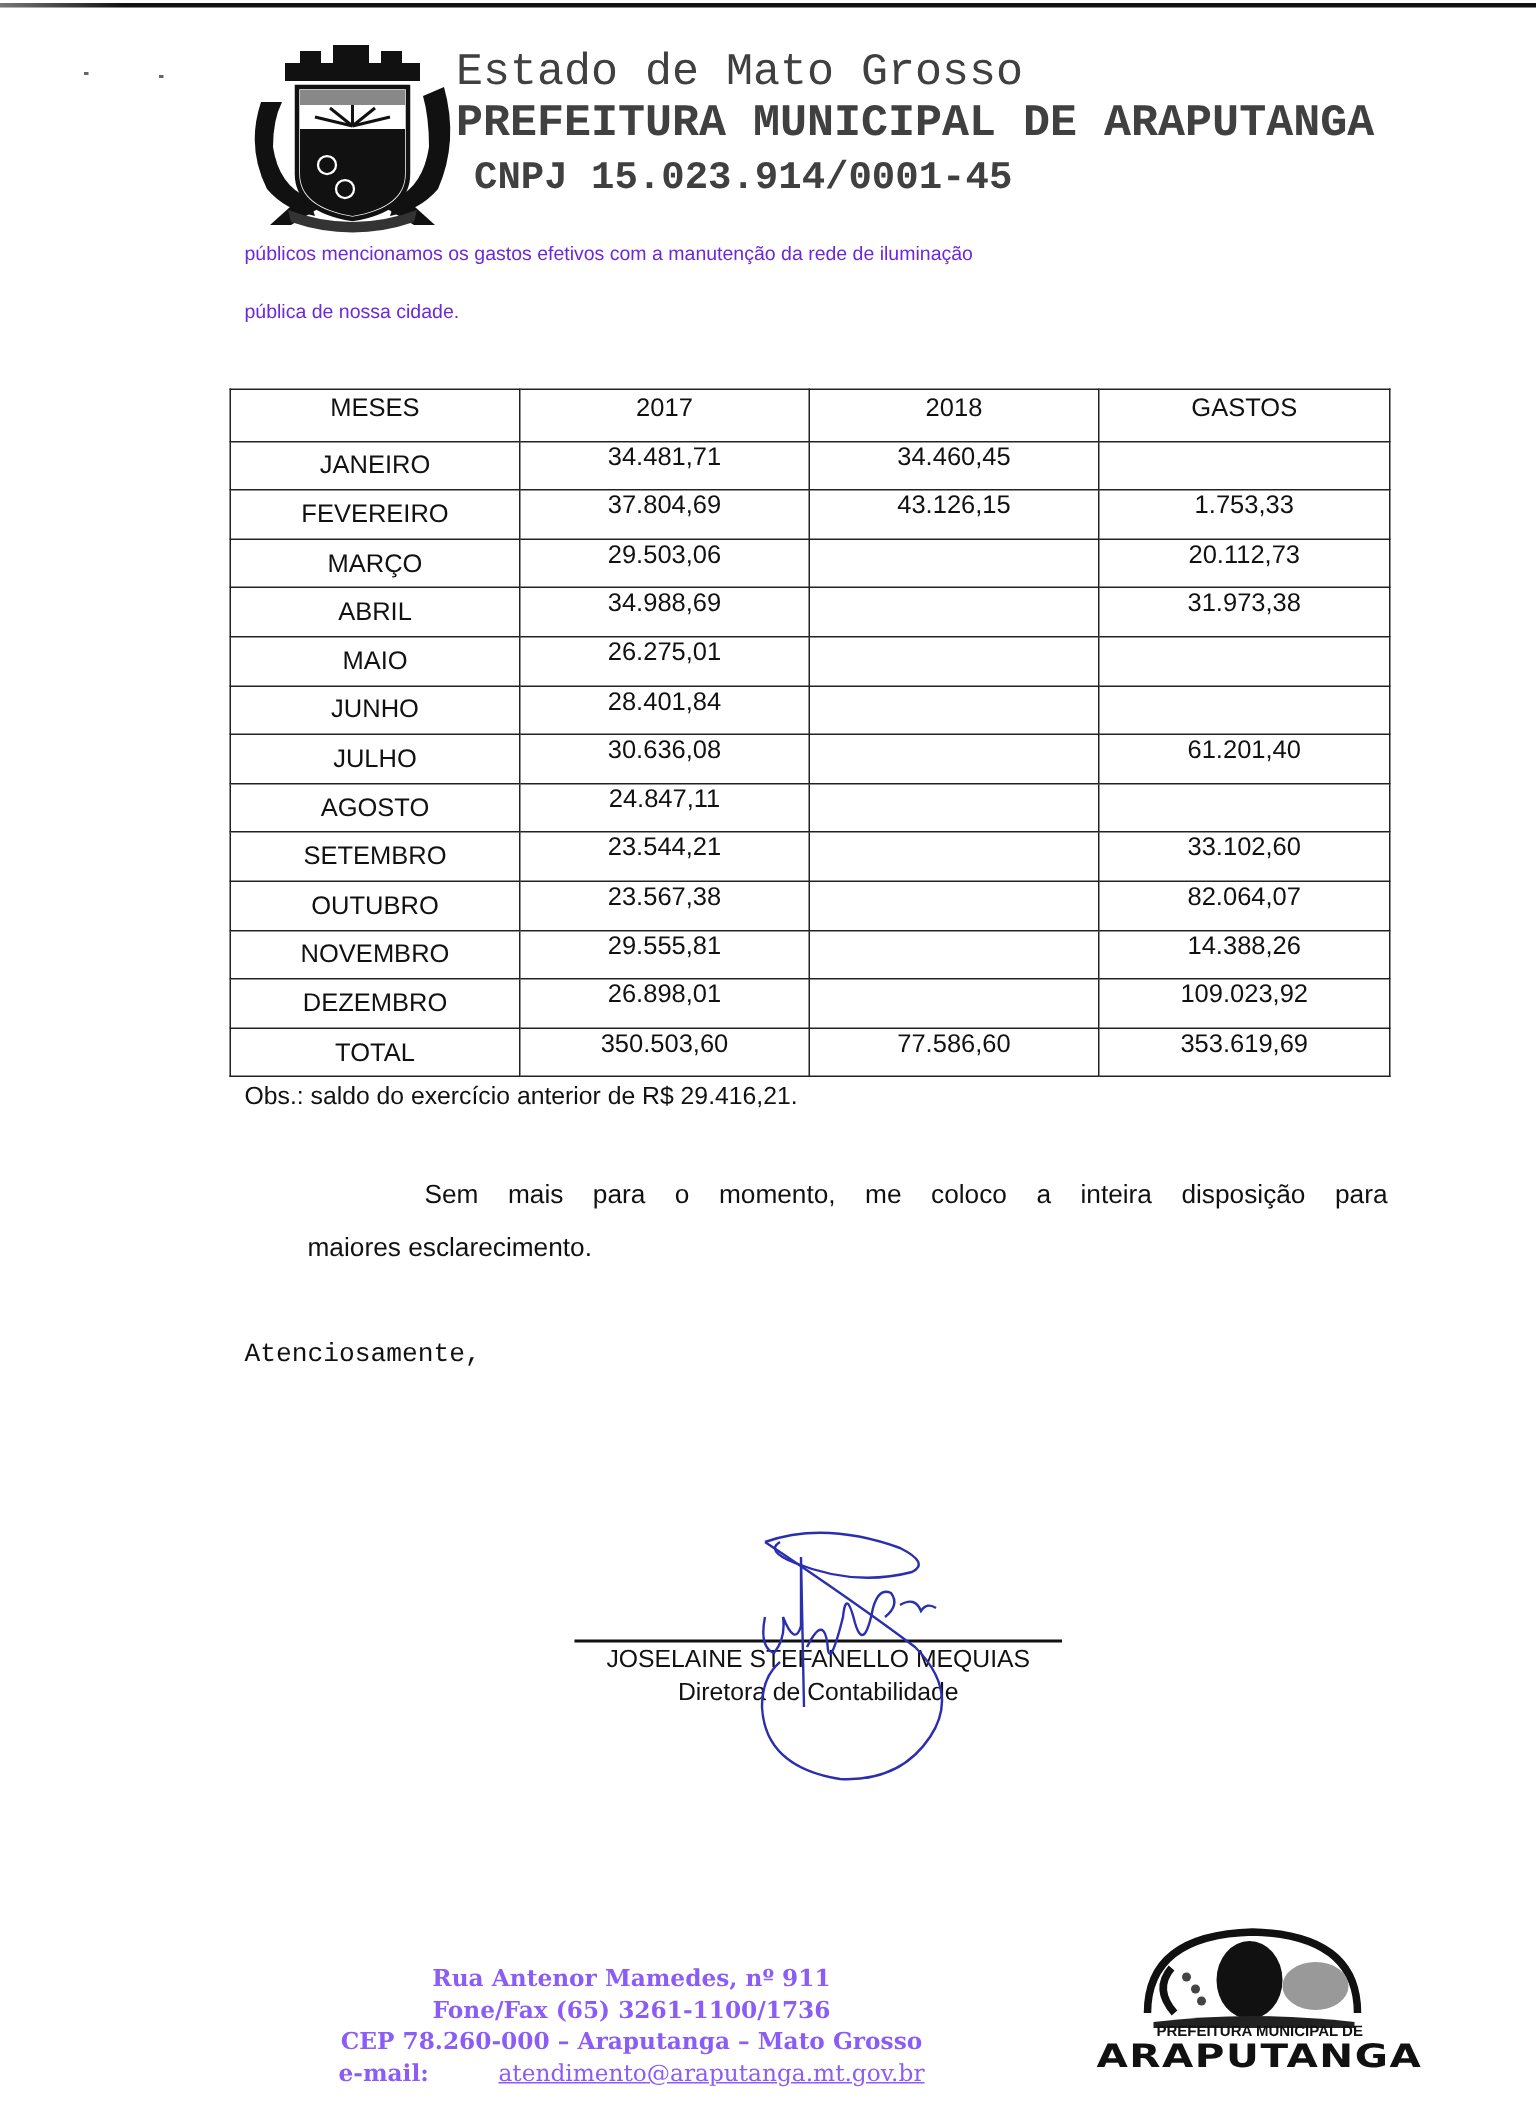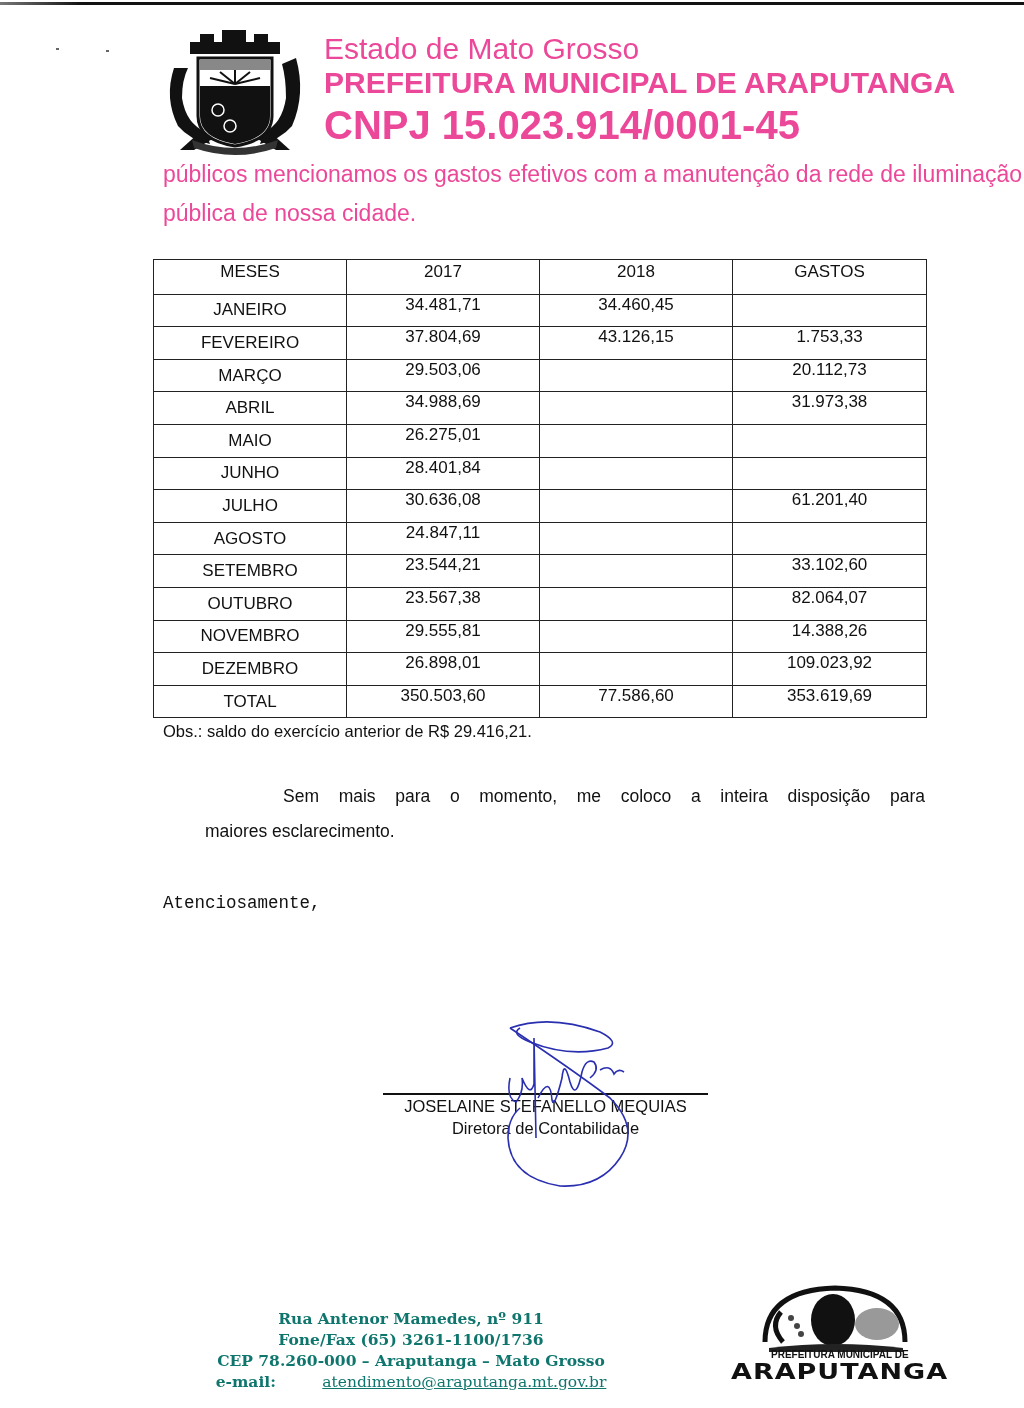--- a/index.html
+++ b/index.html
@@ -1,41 +1,41 @@
 <!DOCTYPE html>
 <html><head>
 <meta charset="utf-8">
 <style>
   html, body { margin: 0; padding: 0; background: #ffffff; }
   body { width: 1024px; height: 1408px; position: relative; overflow: hidden; color: #111; }
   .top-rule { position: absolute; left: 0; top: 2px; width: 1024px; height: 3px; background: linear-gradient(to right, #777 0%, #111 8%, #111 100%); }
   .crest { position: absolute; left: 160px; top: 28px; width: 150px; height: 136px; }
-  .hdr { position: absolute; left: 324px; font-family: Liberation Sans, sans-serif; color: #ec4899; white-space: nowrap; }
+  .hdr { position: absolute; left: 304px; font-family: Liberation Mono, monospace; color: #404040; white-space: nowrap; }
   .hdr-state { top: 32px; font-size: 30px; }
   .hdr-pref { top: 66px; font-size: 30px; font-weight: bold; }
-  .hdr-cnpj { top: 103px; font-size: 40px; font-weight: bold; }
-  .body-text { position: absolute; left: 163px; font-family: "Liberation Sans", sans-serif; font-size: 23px; color: #ec4899; white-space: nowrap; }
+  .hdr-cnpj { top: 103px; font-size: 26px; font-weight: bold; margin-left: 12px; }
+  .body-text { position: absolute; left: 163px; font-family: "Liberation Sans", sans-serif; font-size: 13px; color: #6d28d9; white-space: nowrap; }
   .p1 { top: 161px; }
   .p2 { top: 200px; }
   table.data { position: absolute; left: 153px; top: 259px; border-collapse: collapse; font-family: "Liberation Sans", sans-serif; font-size: 17px; padding-left: 24px; }
   table.data td, table.data th { border: 1.3px solid #222; height: 31.6px; padding: 0 8px; font-weight: normal; }
   table.data th { text-align: center; vertical-align: top; padding-top: 2px; }
   td.c-month { width: 176px; text-align: center; margin-top: 20px; }
   td.c-num { text-align: center; vertical-align: top; padding-top: 3px; }
   col.c0 { width: 193px; } col.c1 { width: 193px; } col.c2 { width: 193px; } col.c3 { width: 194px; }
   .obs { position: absolute; left: 163px; top: 722px; font-family: "Liberation Sans", sans-serif; font-size: 16.5px; text-align: right; }
   .closing1 { position: absolute; left: 163px; top: 786px; width: 762px; font-family: "Liberation Sans", sans-serif; font-size: 17.5px; text-align: justify; text-align-last: justify; }
   .closing1 .indent { display: inline-block; width: 120px; }
   .closing2 { position: absolute; left: 163px; top: 821px; font-family: "Liberation Sans", sans-serif; font-size: 17.5px; margin-left: 42px; }
   .regards { position: absolute; left: 163px; top: 893px; font-family: Liberation Mono, monospace; font-size: 17.5px; }
   .sig-line { position: absolute; left: 383px; top: 1093px; width: 325px; height: 1.5px; background: #111; }
   .sig-name { position: absolute; left: 383px; top: 1097px; width: 325px; text-align: center; font-family: "Liberation Sans", sans-serif; font-size: 16.5px; white-space: nowrap; }
   .sig-role { position: absolute; left: 383px; top: 1119px; width: 325px; text-align: center; font-family: "Liberation Sans", sans-serif; font-size: 16.5px; }
   .signature { position: absolute; left: 490px; top: 1018px; width: 160px; height: 175px; }
-  .footer { position: absolute; left: 203px; top: 1308px; width: 416px; text-align: center; font-family: "DejaVu Serif", serif; font-weight: bold; font-size: 15.5px; line-height: 21px; color: #0f766e; }
+  .footer { position: absolute; left: 213px; top: 1308px; width: 416px; text-align: center; font-family: "DejaVu Serif", serif; font-weight: bold; font-size: 15.5px; line-height: 21px; color: #8b5cf6; }
   .footer .email-link { text-decoration: underline; font-weight: normal; margin-left: 41px; }
   .footer-logo { position: absolute; left: 725px; top: 1282px; width: 220px; height: 120px; }
   .footer-logo .logo-sub { position: absolute; left: 46px; top: 67px; font-family: "Liberation Sans", sans-serif; font-weight: bold; font-size: 10px; }
   .footer-logo .logo-name { position: absolute; left: 6px; top: 77px; font-family: "DejaVu Sans", sans-serif; font-weight: bold; font-size: 27px; letter-spacing: 1px; transform: scaleY(0.8); transform-origin: top left; }
   .speck { position: absolute; width: 3px; height: 2px; background: #666; }
 </style>
 </head>
 <body>
 
 <div class="top-rule"></div>

